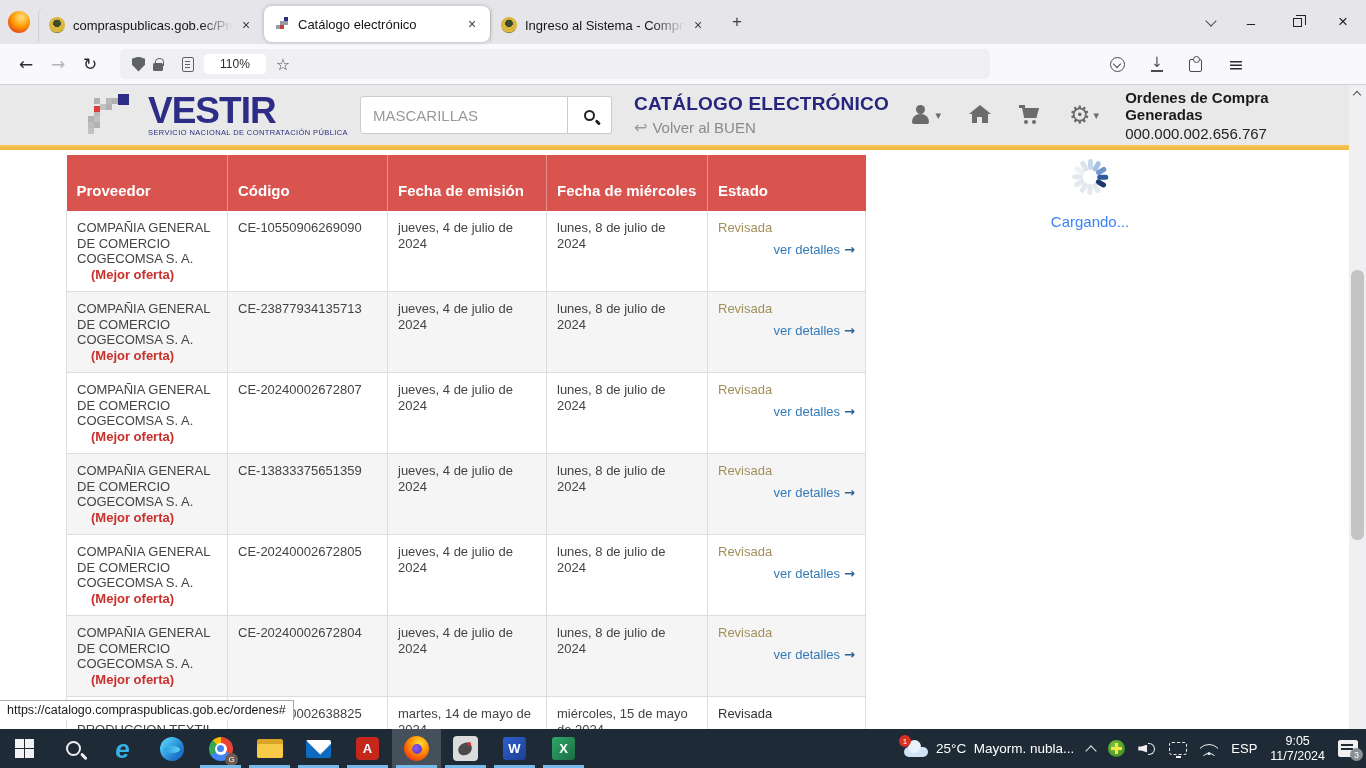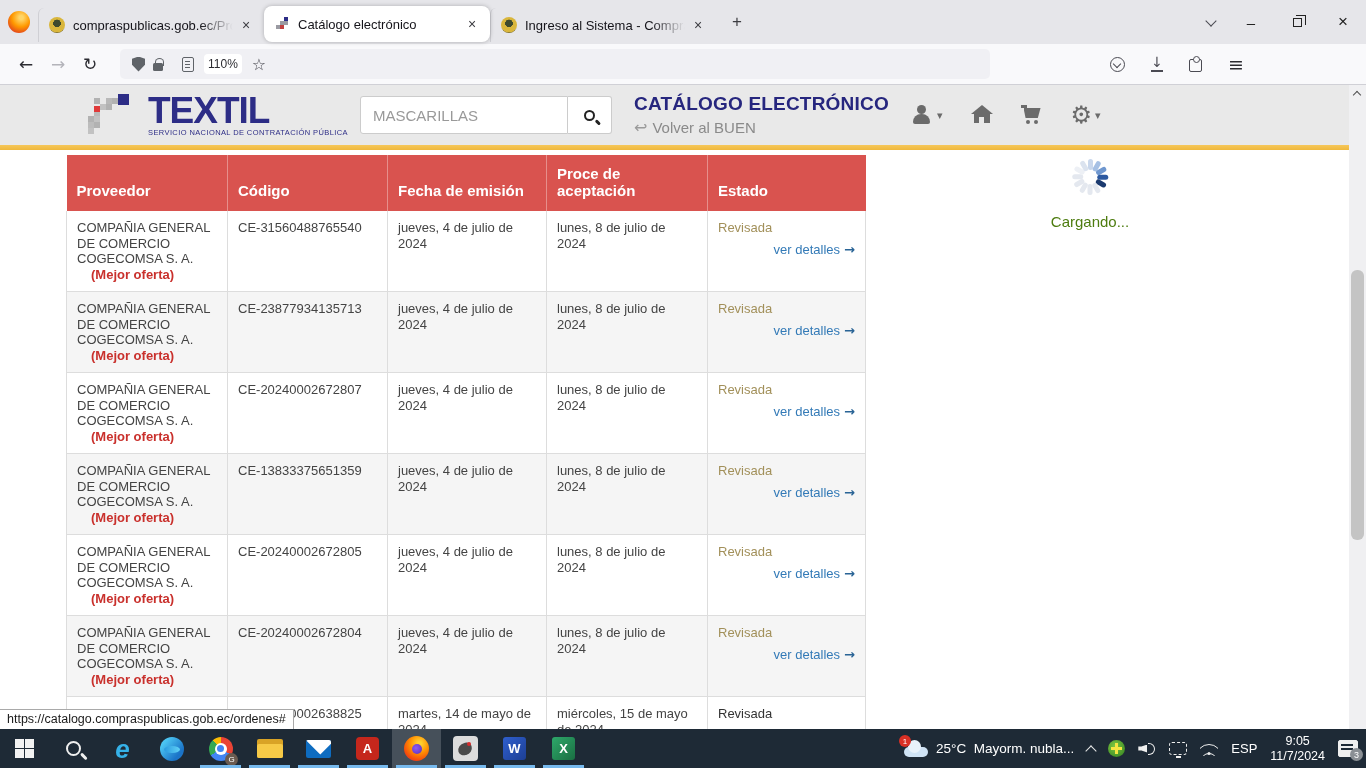--- a/index.html
+++ b/index.html
@@ -47,21 +47,21 @@
   .navbtn{width:32px;height:30px;display:flex;align-items:center;justify-content:center;font-size:17px;color:#2b2b31;border-radius:4px;font-family:"DejaVu Sans",sans-serif;}
   .navbtn.disabled{color:#b4b4ba;}
   .urlbar{height:30px;flex:0 0 870px;margin-left:14px;background:#f0f0f4;border-radius:5px;display:flex;align-items:center;padding:0 8px;}
   .shield-icon{width:13px;height:15px;background:#5f6368;clip-path:polygon(50% 0,100% 15%,100% 55%,50% 100%,0 55%,0 15%);margin:0 8px 0 4px;}
   .lock-icon{width:10px;height:8px;background:#5f6368;border-radius:1.5px;position:relative;margin-right:9px;margin-top:5px;}
   .lock-icon::before{content:"";position:absolute;left:1.5px;top:-5px;width:7px;height:7px;border:1.6px solid #5f6368;border-radius:50% 50% 0 0;border-bottom:none;}
   .url-text{flex:1;font-size:14px;color:#8a8a90;white-space:nowrap;overflow:hidden;}
   .url-text b{color:#1b1b1f;font-weight:normal;}
   .reader-icon{width:12px;height:15px;border:1.5px solid #5f6368;border-radius:2px;position:relative;margin:0 10px;}
   .reader-icon::before{content:"";position:absolute;left:2px;top:3px;width:5px;height:1.5px;background:#5f6368;box-shadow:0 3px 0 #5f6368,0 6px 0 #5f6368;}
-  .zoom-pill{background:#fff;border-radius:4px;padding:3px 4px;font-size:12px;color:#2b2b31;}
+  .zoom-pill{background:#fff;border-radius:4px;padding:3px 16px;font-size:12px;color:#2b2b31;}
   .star-glyph{font-family:"DejaVu Sans",sans-serif;font-size:16px;color:#4a4a52;margin:0 10px;}
   .tool-icons{display:flex;align-items:center;margin-left:120px;gap:26px;}
   .pocket-icon{width:15px;height:15px;border:1.6px solid #4a4a52;border-radius:50%;position:relative;}
   .pocket-icon::before{content:"";position:absolute;left:3px;top:3px;width:5px;height:5px;border-right:1.6px solid #4a4a52;border-bottom:1.6px solid #4a4a52;transform:rotate(45deg);}
   .dl-icon{display:flex;flex-direction:column;align-items:center;color:#4a4a52;}
   .dl-icon .a{font-size:14px;line-height:12px;font-family:"DejaVu Sans",sans-serif;}
   .dl-icon .b{width:12px;height:1.8px;background:#4a4a52;margin-top:2px;}
   .puzzle-icon{width:13px;height:13px;border:1.6px solid #4a4a52;border-radius:2px;position:relative;margin-top:3px;}
   .puzzle-icon::before{content:"";position:absolute;left:3px;top:-4px;width:5px;height:5px;border:1.6px solid #4a4a52;border-radius:50%;background:#f9f9fb;}
   .menu-glyph{font-size:19px;color:#2b2b31;font-family:"DejaVu Sans",sans-serif;}
@@ -134,24 +134,24 @@
   .spinner i:nth-child(3){transform:rotate(60deg) translateY(-18px);background:#6f97cf;}
   .spinner i:nth-child(4){transform:rotate(90deg) translateY(-18px);background:#2c59a0;}
   .spinner i:nth-child(5){transform:rotate(120deg) translateY(-18px);background:#1b3a6f;}
   .spinner i:nth-child(6){transform:rotate(150deg) translateY(-18px);}
   .spinner i:nth-child(7){transform:rotate(180deg) translateY(-18px);}
   .spinner i:nth-child(8){transform:rotate(210deg) translateY(-18px);}
   .spinner i:nth-child(9){transform:rotate(240deg) translateY(-18px);}
   .spinner i:nth-child(10){transform:rotate(270deg) translateY(-18px);}
   .spinner i:nth-child(11){transform:rotate(300deg) translateY(-18px);background:#edf0f5;}
   .spinner i:nth-child(12){transform:rotate(330deg) translateY(-18px);background:#dbe3ef;}
-  .loading-text{margin-top:16px;font-size:15px;color:#4d7c0f;}
-
-  
-  .status-popup{position:absolute;left:0;bottom:0;background:#fff;border:1px solid #a9a9a9;border-left:none;border-bottom:none;font-size:12.5px;color:#1a1a1a;padding:2px 7px 3px;white-space:nowrap;z-index:5;}
+  .loading-text{margin-top:16px;font-size:15px;color:#3b82f6;}
+
+  
+  .status-popup{position:absolute;left:0;bottom:9px;background:#fff;border:1px solid #a9a9a9;border-left:none;border-bottom:none;font-size:12.5px;color:#1a1a1a;padding:2px 7px 3px;white-space:nowrap;z-index:5;}
   .pagescroll{position:absolute;right:0;top:0;width:17px;height:644px;background:#f0f0f2;}
   .pagescroll .up{position:absolute;left:5px;top:7px;width:6px;height:6px;border-left:1.6px solid #505050;border-top:1.6px solid #505050;transform:rotate(45deg);}
   .pagescroll .thumb{position:absolute;left:2px;top:185px;width:13px;height:270px;background:#c4c4c4;border-radius:6px;}
 
   
   .taskbar{position:absolute;left:0;top:729px;width:1366px;height:39px;background:var(--taskbar-bg);display:flex;align-items:stretch;color:#fff;}
   .tb-slot{width:49px;display:flex;align-items:center;justify-content:center;position:relative;}
   .tb-slot.running::after{content:"";position:absolute;left:4px;right:4px;bottom:0;height:3px;background:#76b9ed;}
   .tb-slot.activeapp{background:rgba(255,255,255,.18);}
   .win-logo{display:grid;grid-template-columns:9px 9px;grid-template-rows:9px 9px;gap:1.5px;}
@@ -276,21 +276,21 @@
 
   <div class="viewport">
 
     <div class="site-header">
       <div class="pixlogo">
           <span class="g"></span>
           <span class="b"></span>
           <span class="r"></span>
         </div>
       <div class="logo-text">
-        <div class="logo-title">TEXTIL</div>
+        <div class="logo-title">VESTIR</div>
         <div class="logo-sub">SERVICIO NACIONAL DE CONTRATACIÓN PÚBLICA</div>
       </div>
       <div class="searchbox">
         <input class="search-input" value="MASCARILLAS" style="">
         <div class="search-btn">
             <div class="mag"></div>
           </div>
       </div>
       <div class="title-block">
         <div class="page-title">CATÁLOGO ELECTRÓNICO</div>
@@ -316,45 +316,49 @@
             <span class="hd"></span>
             <span class="bk"></span>
             <span class="w1"></span>
             <span class="w2"></span>
           </div>
         <div style="display:flex;align-items:center;gap:3px;">
           <span class="gear-glyph">⚙</span>
           <span class="caret">▾</span>
         </div>
       </div>
+      <div class="orders-block">
+        <div class="orders-label">Ordenes de Compra Generadas</div>
+        <div class="orders-number">000.000.002.656.767</div>
+      </div>
     </div>
 
     <div class="gold-bar"></div>
 
     <table class="orders-table">
       <colgroup>
           <col class="c1">
           <col class="c2">
           <col class="c3">
           <col class="c4">
           <col class="c5">
         </colgroup>
       <thead>
           <tr>
             <th>Proveedor</th>
             <th>Código</th>
             <th>Fecha de emisión</th>
-            <th>Proce de aceptación</th>
+            <th>Fecha de miércoles</th>
             <th>Estado</th>
           </tr>
         </thead>
       <tbody>
   <tr class="row-white">
     <td><span>COMPAÑIA GENERAL DE COMERCIO COGECOMSA S. A.</span><span class="mejor">(Mejor oferta)</span></td>
-    <td>CE-31560488765540</td>
+    <td>CE-10550906269090</td>
     <td>jueves, 4 de julio de 2024</td>
     <td>lunes, 8 de julio de 2024</td>
     <td>
       <div class="estado-cell">
         <span class="estado-revisada">Revisada</span>
         <div class="detail-line">
           <span class="detail-link">ver detalles</span><span class="detail-arrow">→</span>
         </div>
       </div>
     </td>

